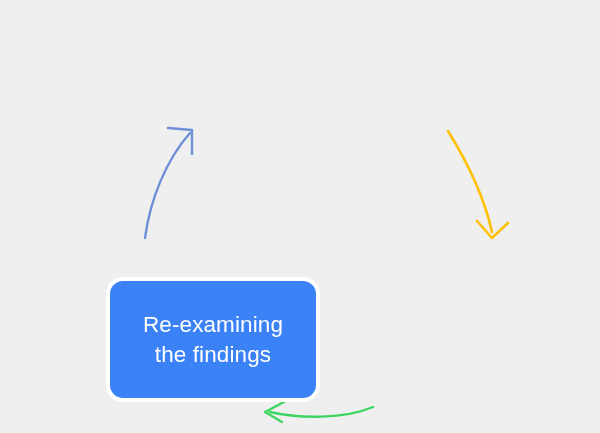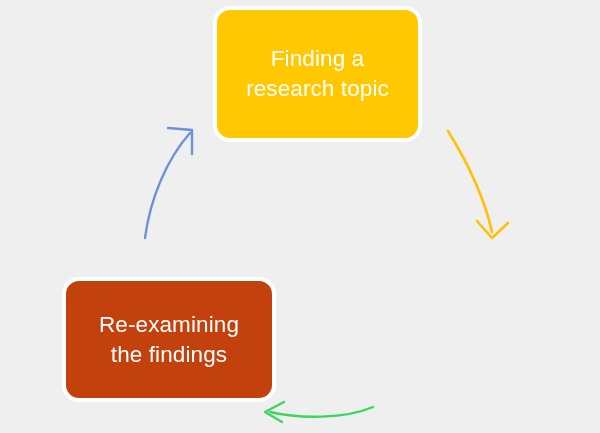--- a/index.html
+++ b/index.html
@@ -84,24 +84,20 @@
       <path d="M 373 407 C 345 419, 300 419, 270 412" fill="none" stroke="#3cd560" stroke-width="2.4" stroke-linecap="round"></path>
       <path d="M 284 402 L 265 412 L 282 422" fill="none" stroke="#3cd560" stroke-width="2.4" stroke-linecap="round" stroke-linejoin="round"></path>
     </g>
 
     <g>
       <path d="M 145 238 C 150 200, 166 160, 190 133" fill="none" stroke="#6e90d8" stroke-width="2.4" stroke-linecap="round"></path>
       <path d="M 168 128 L 192 130 L 192 154" fill="none" stroke="#6e90d8" stroke-width="2.4" stroke-linecap="round" stroke-linejoin="round"></path>
     </g>
   </svg>
 
-  <div class="node-box" id="node-finding-topic" style="background:#ffc800;">
-    <span class="node-label">Finding a
-research topic</span>
-  </div>
 
 
-  <div class="node-box" id="node-reexamining-findings" style="background:#c2410c;">
+  <div class="node-box" id="node-reexamining-findings" style="background:#3b82f6;margin-left:44px;">
     <span class="node-label">Re-examining
 the findings</span>
   </div>
 
 </div>
 
 </body></html>

